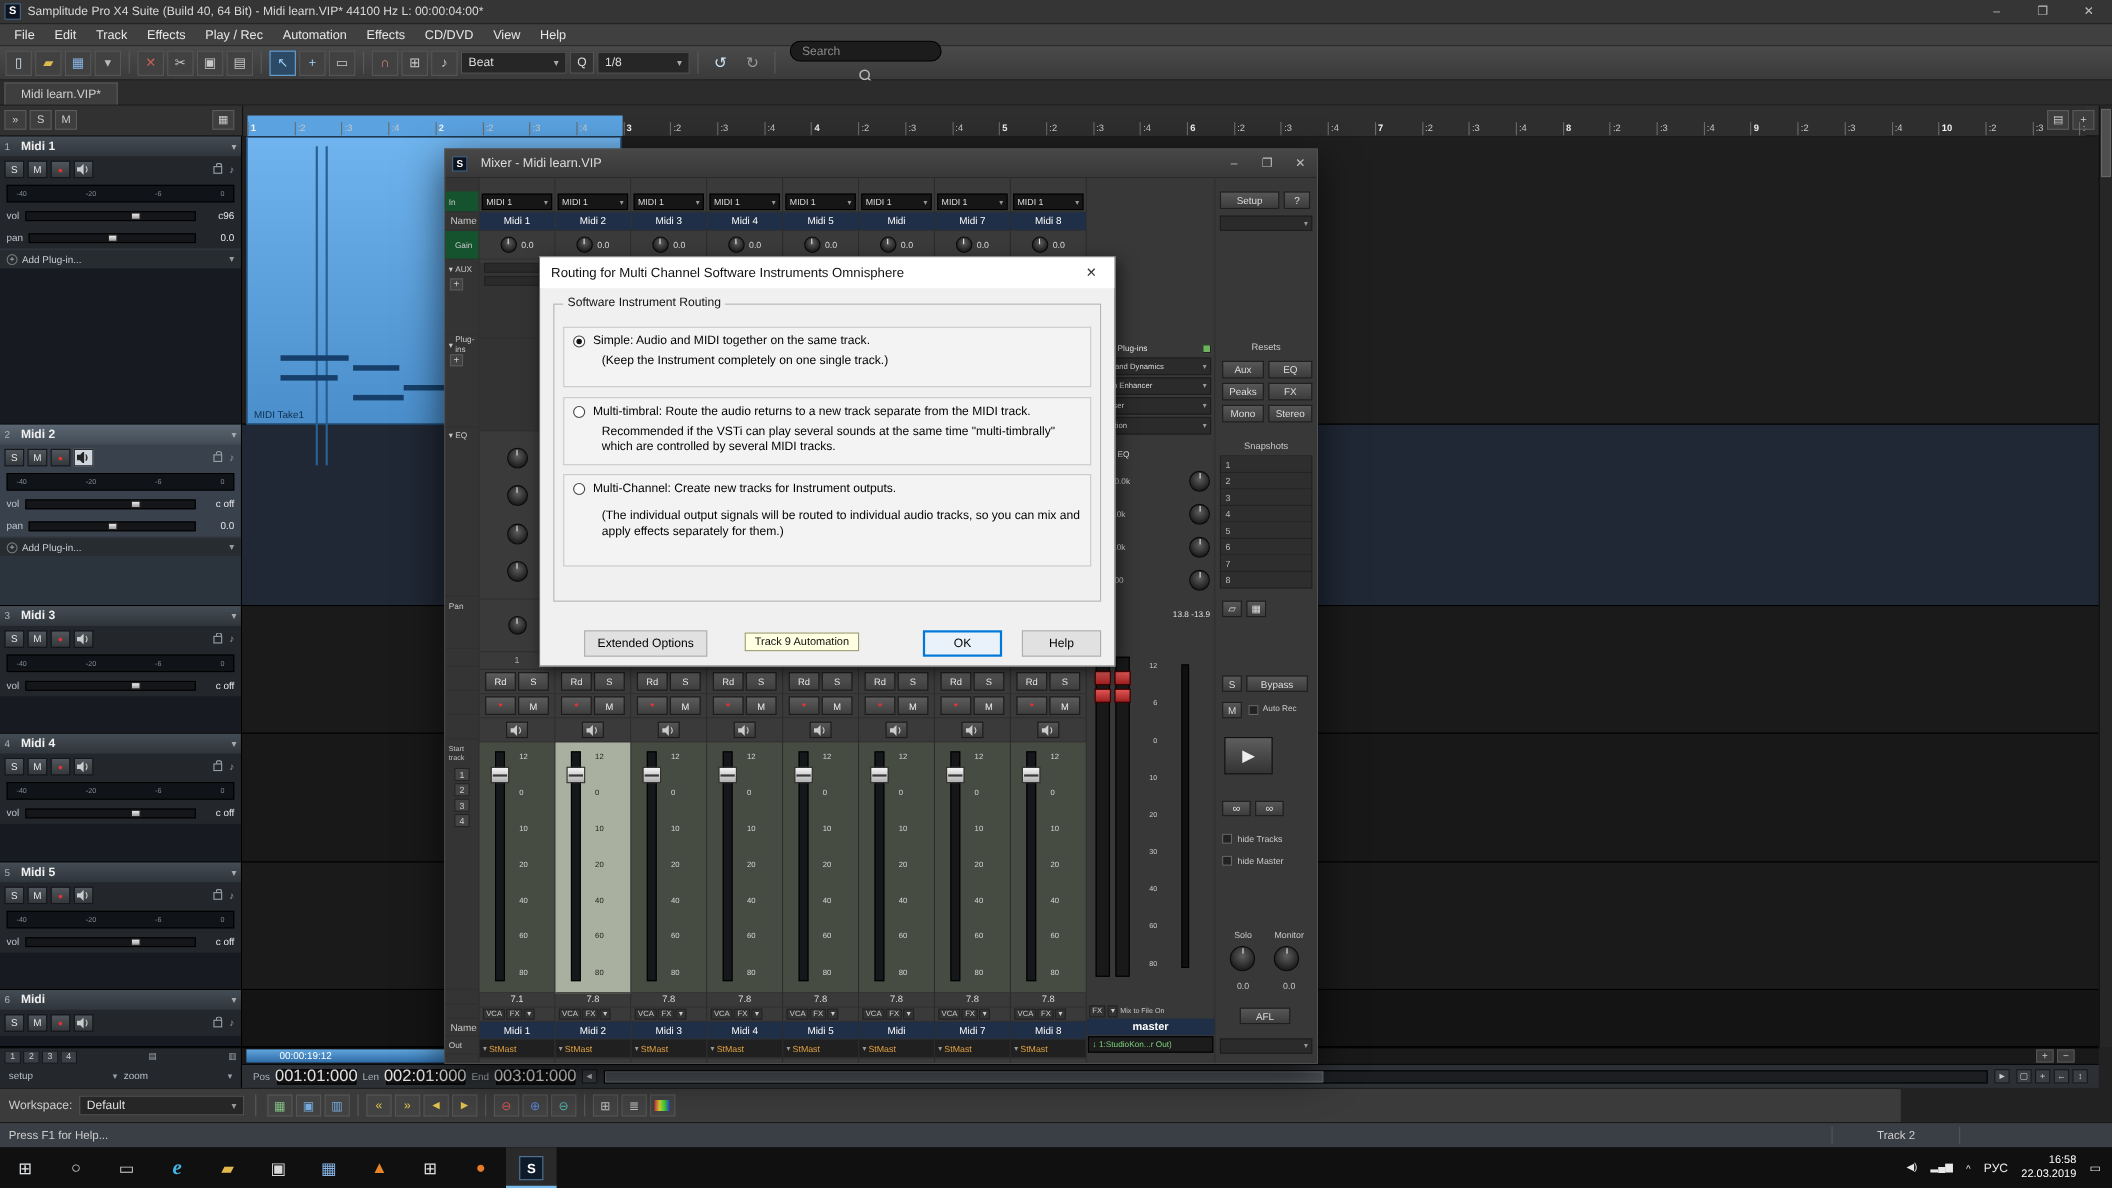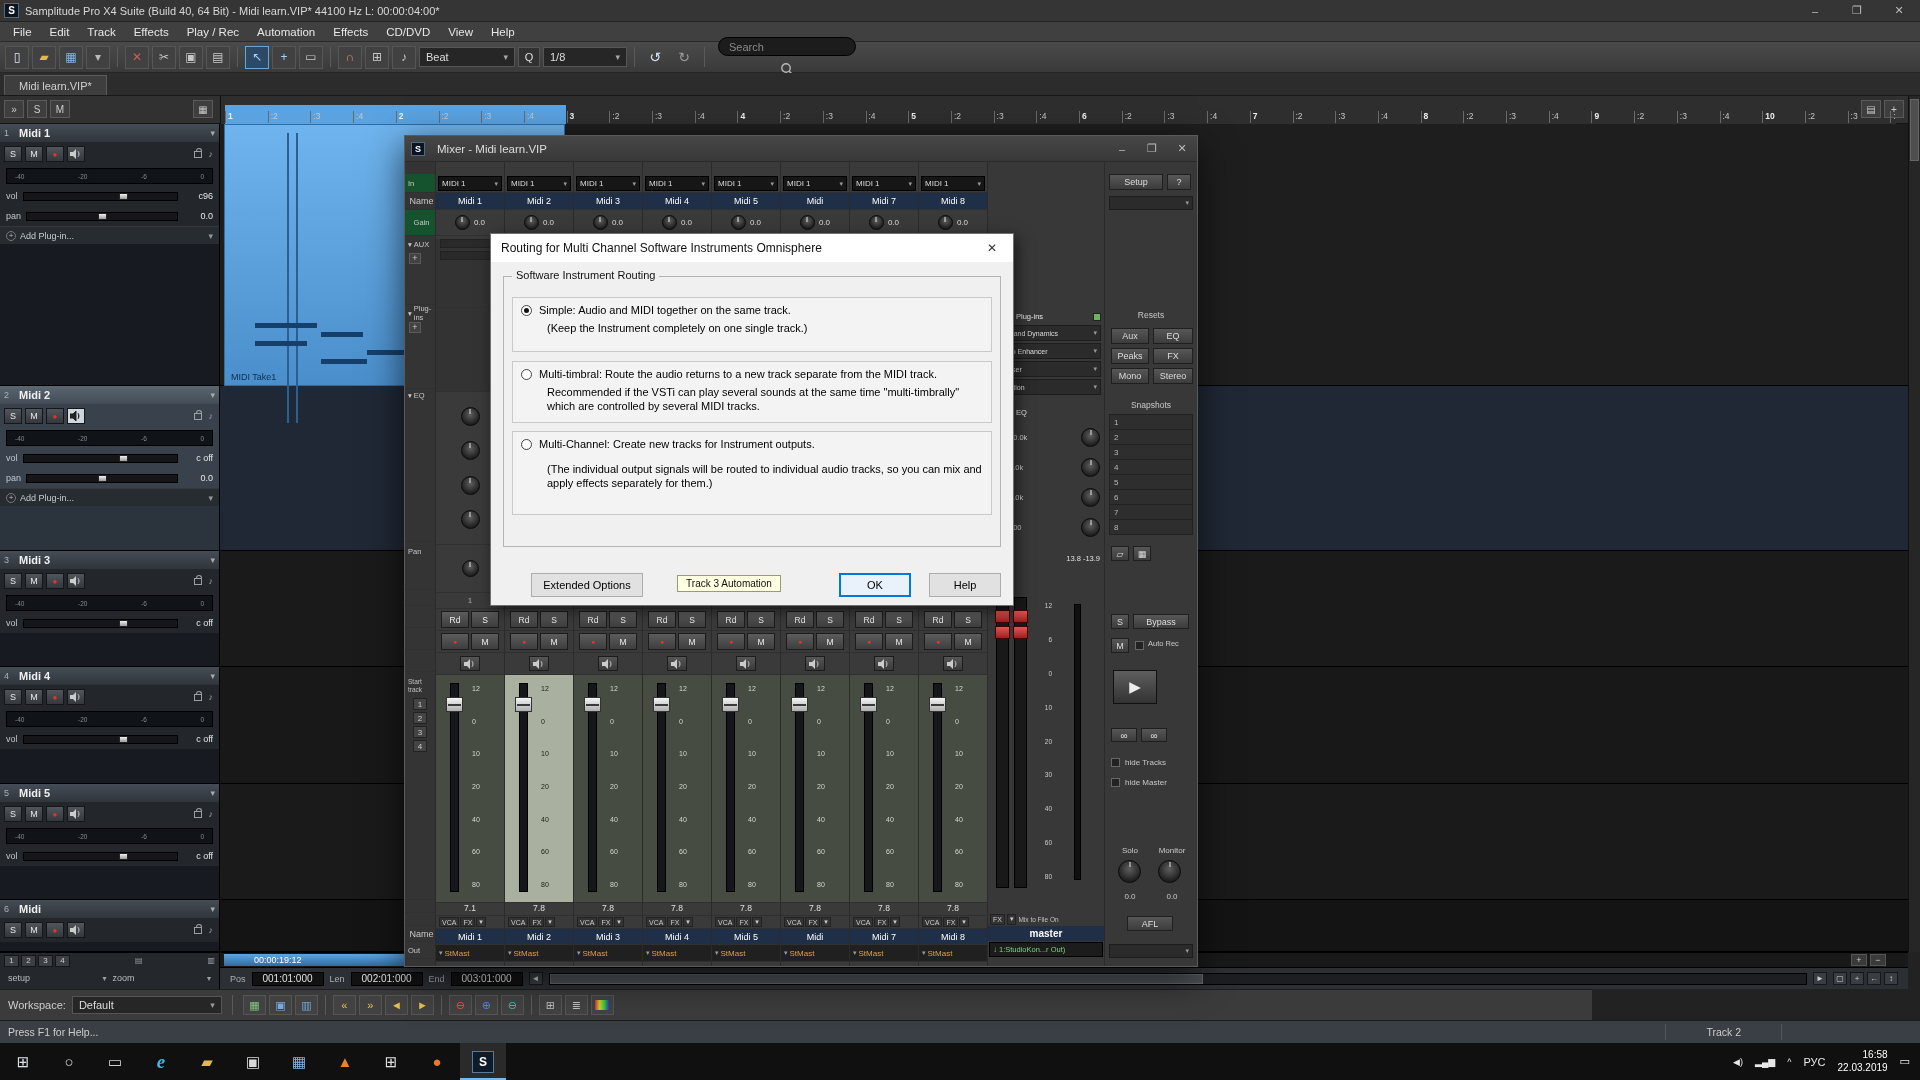--- a/index.html
+++ b/index.html
@@ -199,27 +199,27 @@
   .fl-btn { width:15px; height:12px; background:#3c4046; border:1px solid #14161a; color:#ccc; font-size:8px; display:flex; align-items:center; justify-content:center; }
   .fl-ico { margin-left:auto; color:#9aa0a6; font-size:8px; }
   .fl-row2 { height:20px; display:flex; align-items:center; gap:6px; padding:0 8px; color:#b8bec4; font-size:9px; }
   .overview { position:absolute; left:220px; top:952px; width:1688px; height:15px; background:#191919; border-top:1px solid #000; }
   .ov-blue { position:absolute; left:4px; top:1px; width:180px; height:12px; background:linear-gradient(180deg,#5fa5de,#2e6ba6); }
   .ov-time { position:absolute; left:34px; top:2px; font-size:9px; color:#fff; }
   .ov-zoom { position:absolute; right:22px; top:1px; display:flex; gap:3px; }
   .ov-zbtn { width:16px; height:12px; background:#3a3a3a; border:1px solid #555; color:#ccc; font-size:9px; display:flex; align-items:center; justify-content:center; }
   .posbar { position:absolute; left:220px; top:967px; width:1688px; height:22px; background:#2c2f33; border-top:1px solid #000; display:flex; align-items:center; gap:6px; padding:0 10px; }
   .pb-lbl { color:#aab0b6; font-size:9px; }
-  .pb-val { width:72px; height:14px; background:#121212; border:1px solid #000; color:#e0e0e0; font-size:10px; display:flex; align-items:center; justify-content:center; }
+  .pb-val { width:72px; height:14px; background:#121212; border:1px solid #000; color:#e0e0e0; font-size:15px; display:flex; align-items:center; justify-content:center; }
   .pb-arrow { width:14px; height:13px; background:#3a3e43; border:1px solid #15171a; color:#ccc; font-size:8px; display:flex; align-items:center; justify-content:center; }
   .pb-groove { position:relative; flex:1; height:12px; background:#1c1e21; border:1px solid #000; }
   .pb-thumb { position:absolute; left:0; top:0; width:52%; height:10px; background:linear-gradient(#5a5f64,#3e4playe246); background:#4b5055; border:1px solid #666; }
   .pb-icons { display:flex; gap:3px; }
 
-  .workspacebar { position:absolute; left:0; top:989px; width:1592px; height:31px; background:#3b3b3b; border-top:1px solid #1d1d1d; display:flex; align-items:center; gap:6px; padding:0 8px; }
+  .workspacebar { position:absolute; left:0; top:989px; width:1728px; height:31px; background:#3b3b3b; border-top:1px solid #1d1d1d; display:flex; align-items:center; gap:6px; padding:0 8px; }
   .ws-lbl { color:#ccc; font-size:11px; }
   .ws-combo { width:150px; height:18px; background:#262626; border:1px solid #555; color:#ddd; font-size:11px; display:flex; align-items:center; padding:0 6px; }
   .ws-combo .caret { margin-left:auto; color:#999; font-size:9px; }
   .ws-icon { width:23px; height:20px; background:#424242; border:1px solid #565656; display:flex; align-items:center; justify-content:center; font-size:11px; flex:none; }
   .ws-grad { background:linear-gradient(90deg,#c33,#cc3,#3c3,#33c); width:14px; height:10px; }
 
   .statusbar { position:absolute; left:0; top:1020px; width:1920px; height:23px; background:#3a3f45; border-top:1px solid #1a1a1a; display:flex; align-items:center; padding:0 8px; color:#ccc; font-size:10.5px; }
   .sb-track { margin-left:auto; margin-right:130px; border-left:1px solid #555; border-right:1px solid #555; padding:2px 40px; }
 
   .taskbar { position:absolute; left:0; top:1043px; width:1920px; height:37px; background:#101010; display:flex; align-items:stretch; z-index:60; }
@@ -1416,21 +1416,21 @@
       </div>
       <div class="opt opt3">
         <div class="optrow">
           <span class="radio"></span>
           <span class="optlabel">Multi-Channel: Create new tracks for Instrument outputs.</span>
         </div>
         <div class="optdesc">(The individual output signals will be routed to individual audio tracks, so you can mix and apply effects separately for them.)</div>
       </div>
     </div>
     <span class="wbtn dlg-ext">Extended Options</span>
-    <span class="dlg-tip">Track 3  Automation</span>
+    <span class="dlg-tip">Track 9  Automation</span>
     <span class="wbtn dlg-ok">OK</span>
     <span class="wbtn dlg-help">Help</span>
   </div>
 
   <div class="footerleft">
     <div class="fl-row1" id="fl-btns">
     <span class="fl-btn">1</span>
         <span class="fl-btn">2</span>
         <span class="fl-btn">3</span>
         <span class="fl-btn">4</span>

